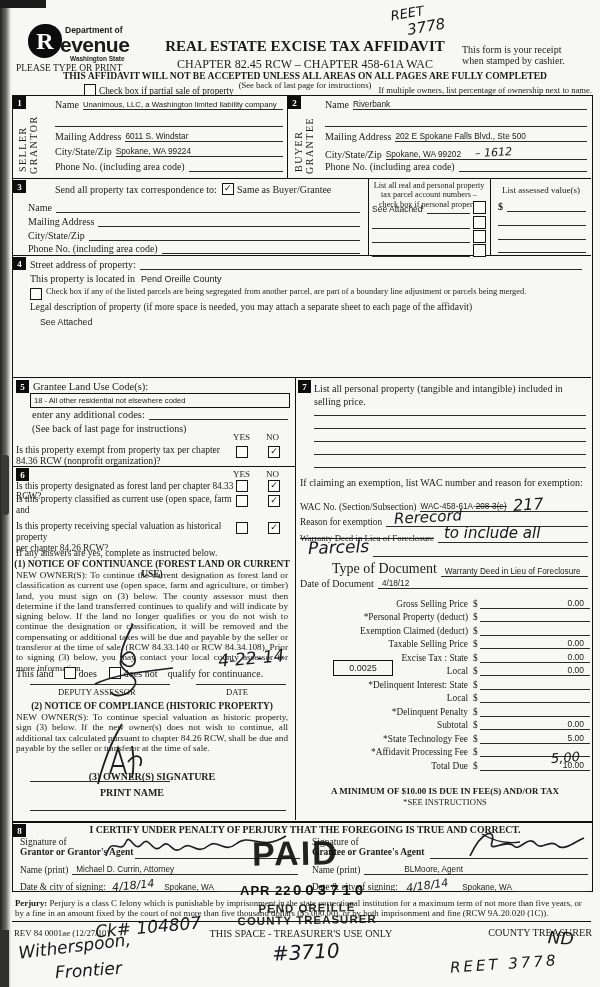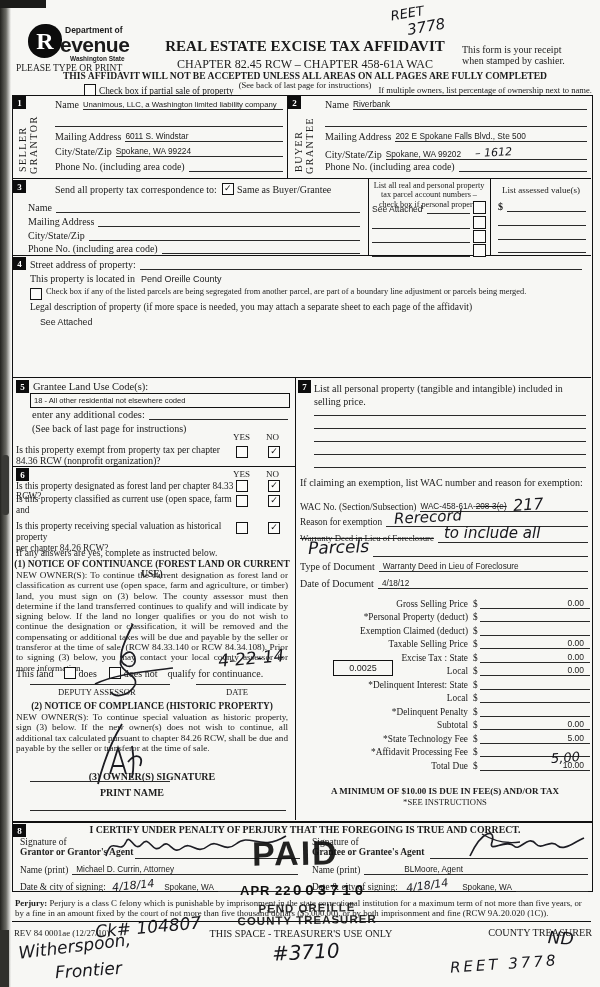--- a/index.html
+++ b/index.html
@@ -309,21 +309,21 @@
   <span class="lbl-sm struck" style="font-size:8.8px;">Warranty Deed in Lieu of Foreclosure</span>
   <span class="fill">
       <span class="hand" style="font-size:15px;margin-left:6px;">to include all</span>
     </span>
 </div>
 <div class="srow" style="left:300px;top:540px;width:288px;height:17px;">
   <span class="hand" style="font-size:17px;margin-left:8px;transform:rotate(-2deg);">Parcels</span>
   <span class="fill"></span>
 </div>
 <div class="srow" style="left:300px;top:561px;width:288px;">
-  <span class="lbl-sm" style="font-size:10px;">Type of Document</span>
+  <span class="lbl-sm" style="font-size:14px;margin-left:32px;">Type of Document</span>
   <span class="fill">
       <span class="val" style="font-size:8.2px;margin-left:4px;">Warranty Deed in Lieu of Foreclosure</span>
     </span>
 </div>
 <div class="srow" style="left:300px;top:578px;width:288px;">
   <span class="lbl-sm" style="font-size:10px;">Date of Document</span>
   <span class="fill">
       <span class="val" style="font-size:8.2px;margin-left:4px;">4/18/12</span>
     </span>
 </div>

